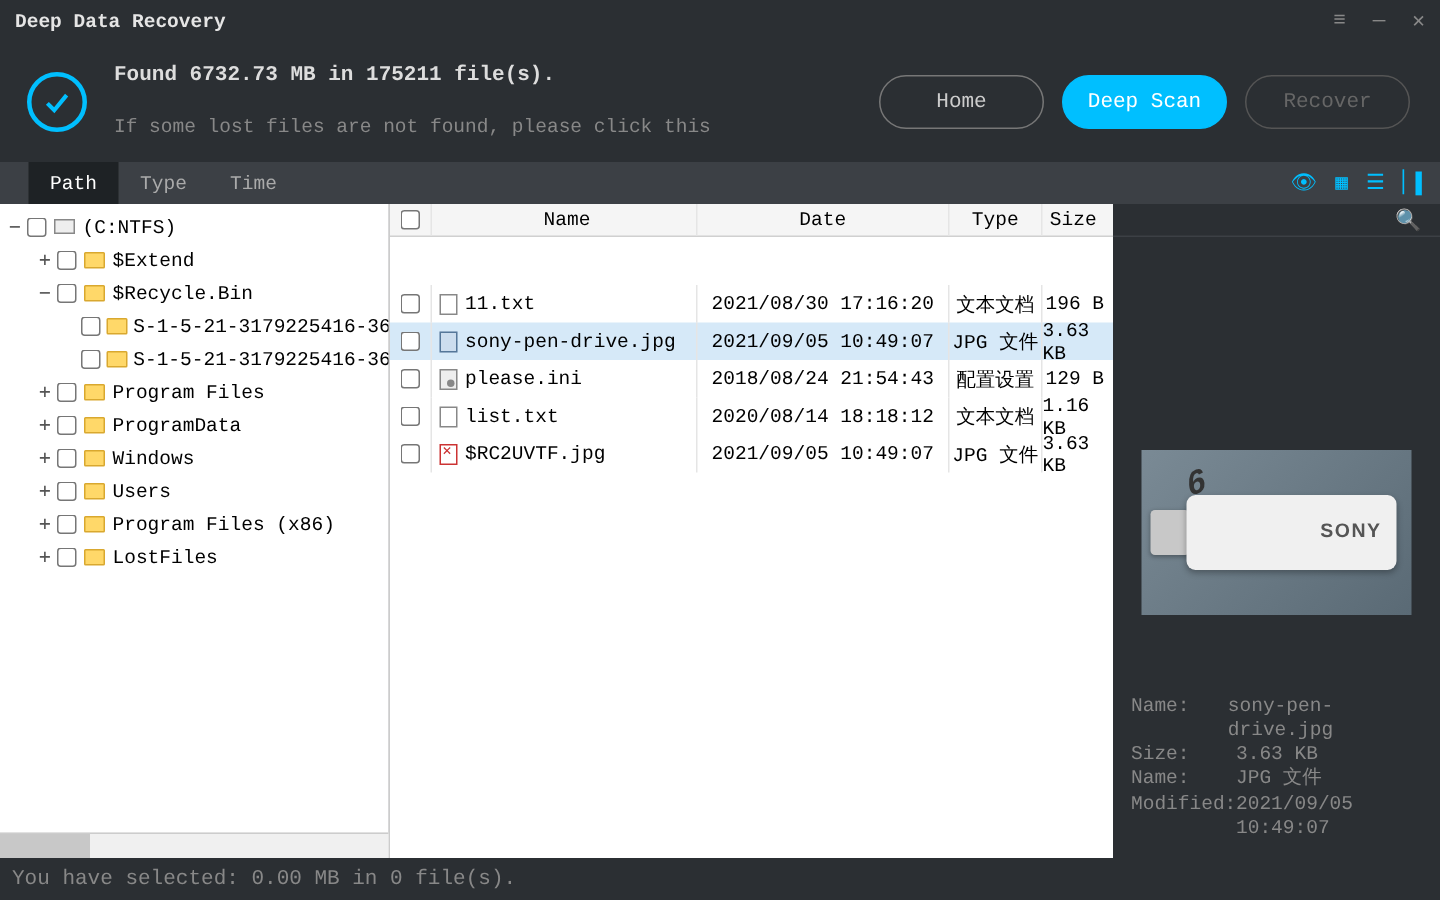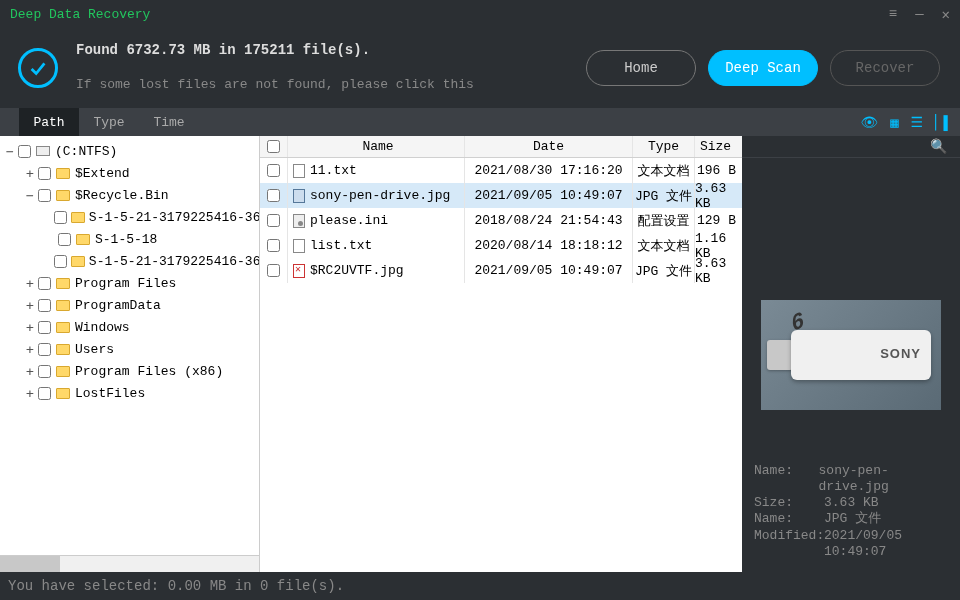--- a/index.html
+++ b/index.html
@@ -1,20 +1,20 @@
 <!DOCTYPE html>
 <html><head>
 <meta charset="utf-8">
 <style>
   * { box-sizing: border-box; margin: 0; padding: 0; }
   html, body { width: 960px; height: 600px; overflow: hidden; font-family: "Courier New", monospace; font-size: 13px; background: #2B2F33; color: #ccc; }
   
   
   .titlebar { height: 28px; display: flex; align-items: center; padding: 0 10px; background: #2B2F33; }
-  .titlebar .title { color: #22c55e; font-weight: normal; flex: 1; }
+  .titlebar .title { color: #e5e5e5; font-weight: bold; flex: 1; }
   .titlebar .win-controls { display: flex; gap: 18px; align-items: center; }
   .titlebar .win-controls span { color: #888; cursor: default; font-size: 14px; }
   
   
   .header { height: 80px; display: flex; align-items: center; padding: 0 20px 0 10px; background: #2B2F33; }
   .check-circle { width: 40px; height: 40px; border: 3px solid #00BFFF; border-radius: 50%; display: flex; align-items: center; justify-content: center; margin-right: 18px; margin-left: 8px; }
   .check-circle svg { fill: none; stroke: #00BFFF; stroke-width: 3; }
   .header-text { flex: 1; }
   .header-text .found { color: #ddd; font-weight: bold; font-size: 14px; margin-bottom: 19px; }
   .header-text .hint { color: #888; font-size: 13px; line-height: 1.25; }
@@ -29,21 +29,21 @@
   .tab-row .tabs { display: flex; }
   .tab-row .tab { width: 60px; display: flex; align-items: center; justify-content: center; color: #aaa; cursor: pointer; }
   .tab-row .tab.active { background: #1E2225; color: #fff; }
   .tab-row .spacer { flex: 1; }
   .tab-row .view-icons { display: flex; align-items: center; gap: 12px; }
   .tab-row .view-icons span { color: #00BFFF; font-size: 14px; cursor: pointer; }
   
   
   .body { height: 436px; display: flex; background: #2B2F33; }
   .tree-pane { width: 259px; background: #fff; color: #000; position: relative; display: flex; flex-direction: column; }
-  .file-pane { width: 483px; background: #fff; color: #000; border-left: 1px solid #ccc; display: flex; flex-direction: column; }
+  .file-pane { width: 483px; background: #fff; color: #000; border-left: 1px solid #ccc; display: flex; flex-direction: column; gap: 32px; }
   .right-pane { flex: 1; background: #2B2F33; display: flex; flex-direction: column; }
   
   
   .tree { flex: 1; overflow: hidden; padding-top: 4px; font-size: 13px; }
   .tree-row { height: 22px; display: flex; align-items: center; white-space: nowrap; }
   .tree-row .exp { width: 12px; text-align: center; font-family: monospace; color: #555; cursor: pointer; }
   .tree-row input[type=checkbox] { margin: 0 4px 0 2px; }
   .tree-row .icon { width: 16px; height: 14px; margin-right: 4px; display: inline-flex; align-items: center; justify-content: center; }
   .folder-icon { width: 14px; height: 11px; background: #FFD869; border: 1px solid #D9A82F; border-radius: 1px; }
   .drive-icon { width: 14px; height: 10px; background: #eee; border: 1px solid #888; }
@@ -171,28 +171,20 @@
             <span class="folder-icon"></span>
           </span>
           <span>S-1-5-21-3179225416-36</span>
         </div>
         <div class="tree-row" style="padding-left: 44px;">
           <span class="exp">&nbsp;</span>
           <input type="checkbox" style="">
           <span class="icon">
             <span class="folder-icon"></span>
           </span>
-          <span>S-1-5-18</span>
-        </div>
-        <div class="tree-row" style="padding-left: 44px;">
-          <span class="exp">&nbsp;</span>
-          <input type="checkbox" style="">
-          <span class="icon">
-            <span class="folder-icon"></span>
-          </span>
           <span>S-1-5-21-3179225416-36</span>
         </div>
         <div class="tree-row" style="padding-left: 24px;">
           <span class="exp">+</span>
           <input type="checkbox" style="">
           <span class="icon">
             <span class="folder-icon"></span>
           </span>
           <span>Program Files</span>
         </div>

